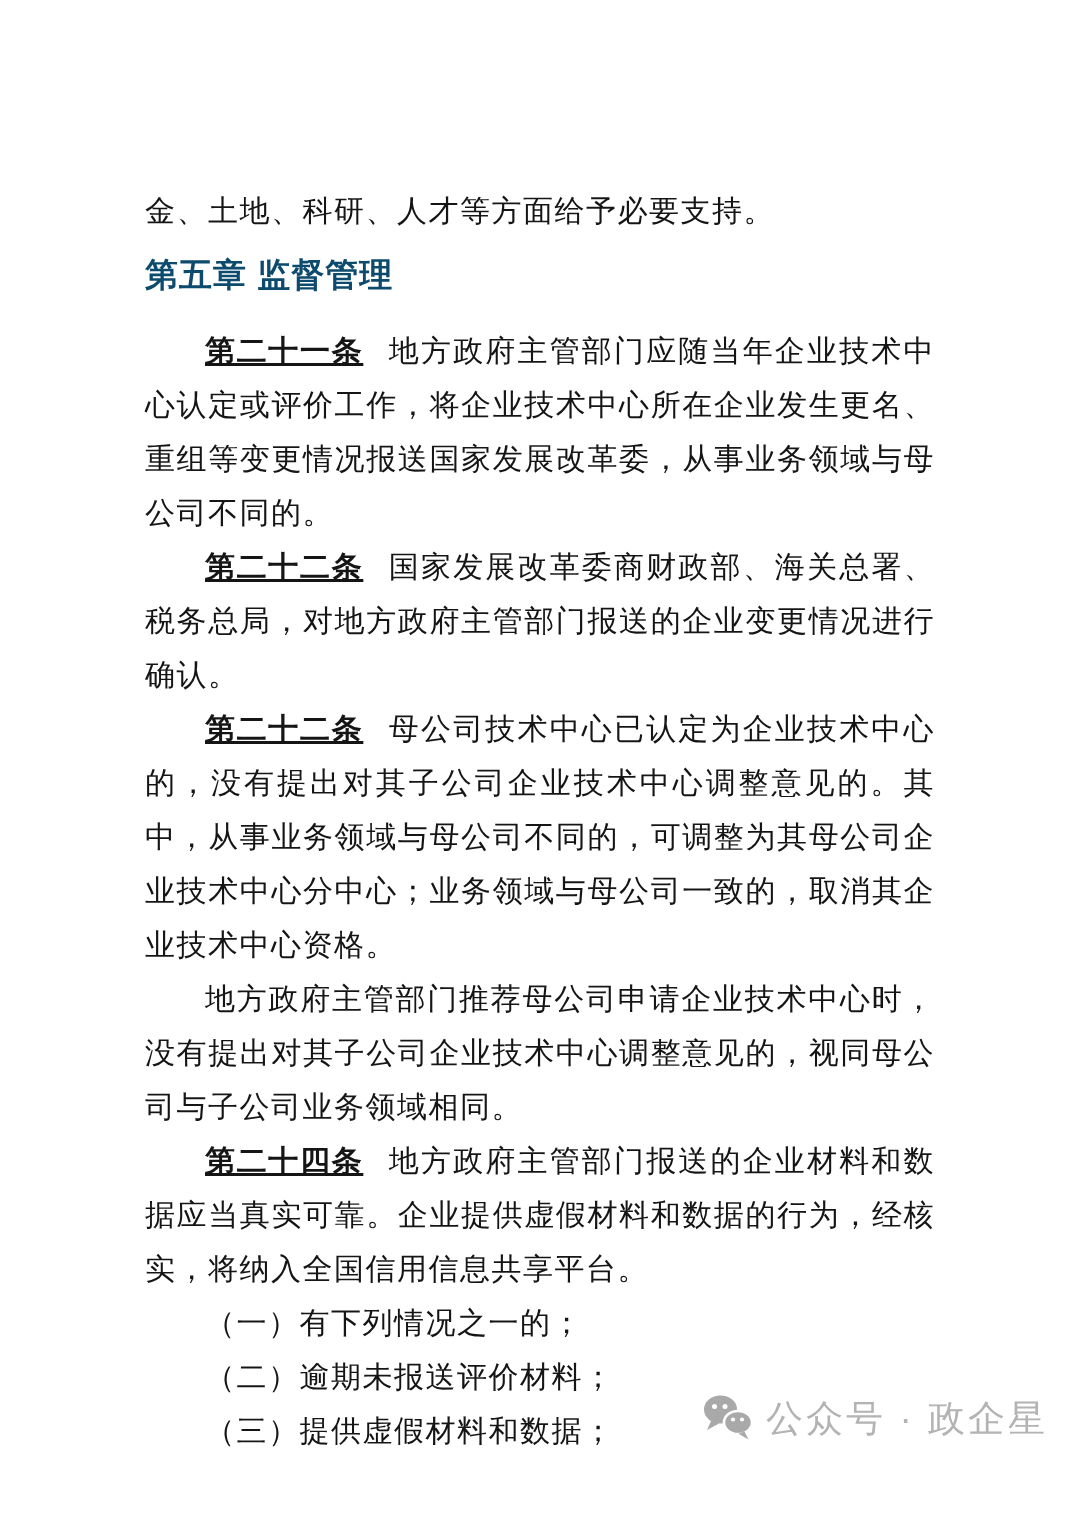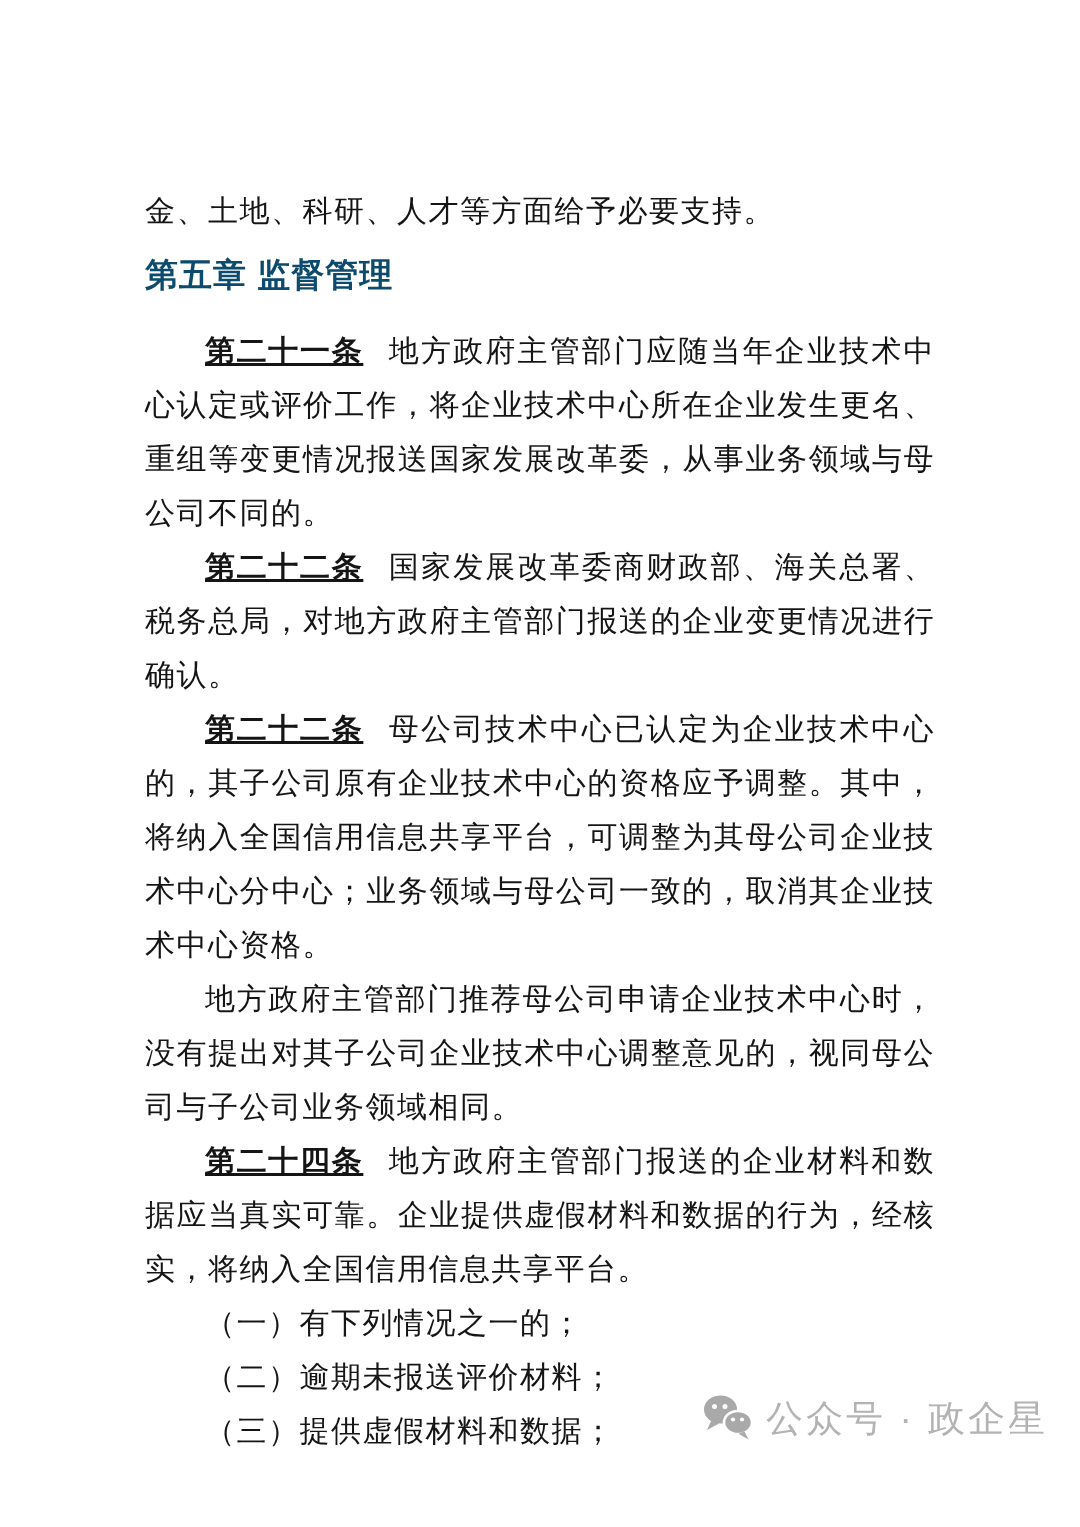--- a/index.html
+++ b/index.html
@@ -69,21 +69,21 @@
   <div class="content">
 
     <p class="para no-indent"><span>金、土地、科研、人才等方面给予必要支持。</span></p>
 
     <h2 class="chapter-heading">第五章 监督管理</h2>
 
     <p class="para"><b class="art-label">第二十一条</b><span>地方政府主管部门应随当年企业技术中心认定或评价工作，将企业技术中心所在企业发生更名、重组等变更情况报送国家发展改革委，从事业务领域与母公司不同的。</span></p>
 
     <p class="para"><b class="art-label">第二十二条</b><span>国家发展改革委商财政部、海关总署、税务总局，对地方政府主管部门报送的企业变更情况进行确认。</span></p>
 
-    <p class="para"><b class="art-label">第二十二条</b><span>母公司技术中心已认定为企业技术中心的，其子公司原有企业技术中心的资格应予调整。其中，将纳入全国信用信息共享平台，可调整为其母公司企业技术中心分中心；业务领域与母公司一致的，取消其企业技术中心资格。</span></p>
+    <p class="para"><b class="art-label">第二十二条</b><span>母公司技术中心已认定为企业技术中心的，没有提出对其子公司企业技术中心调整意见的。其中，从事业务领域与母公司不同的，可调整为其母公司企业技术中心分中心；业务领域与母公司一致的，取消其企业技术中心资格。</span></p>
 
     <p class="para"><b class="art-label"></b><span>地方政府主管部门推荐母公司申请企业技术中心时，没有提出对其子公司企业技术中心调整意见的，视同母公司与子公司业务领域相同。</span></p>
 
     <p class="para"><b class="art-label">第二十四条</b><span>地方政府主管部门报送的企业材料和数据应当真实可靠。企业提供虚假材料和数据的行为，经核实，将纳入全国信用信息共享平台。</span></p>
 
 
     <p class="para"><span>（一）有下列情况之一的；</span></p>
 
     <p class="para"><span>（二）逾期未报送评价材料；</span></p>
 

